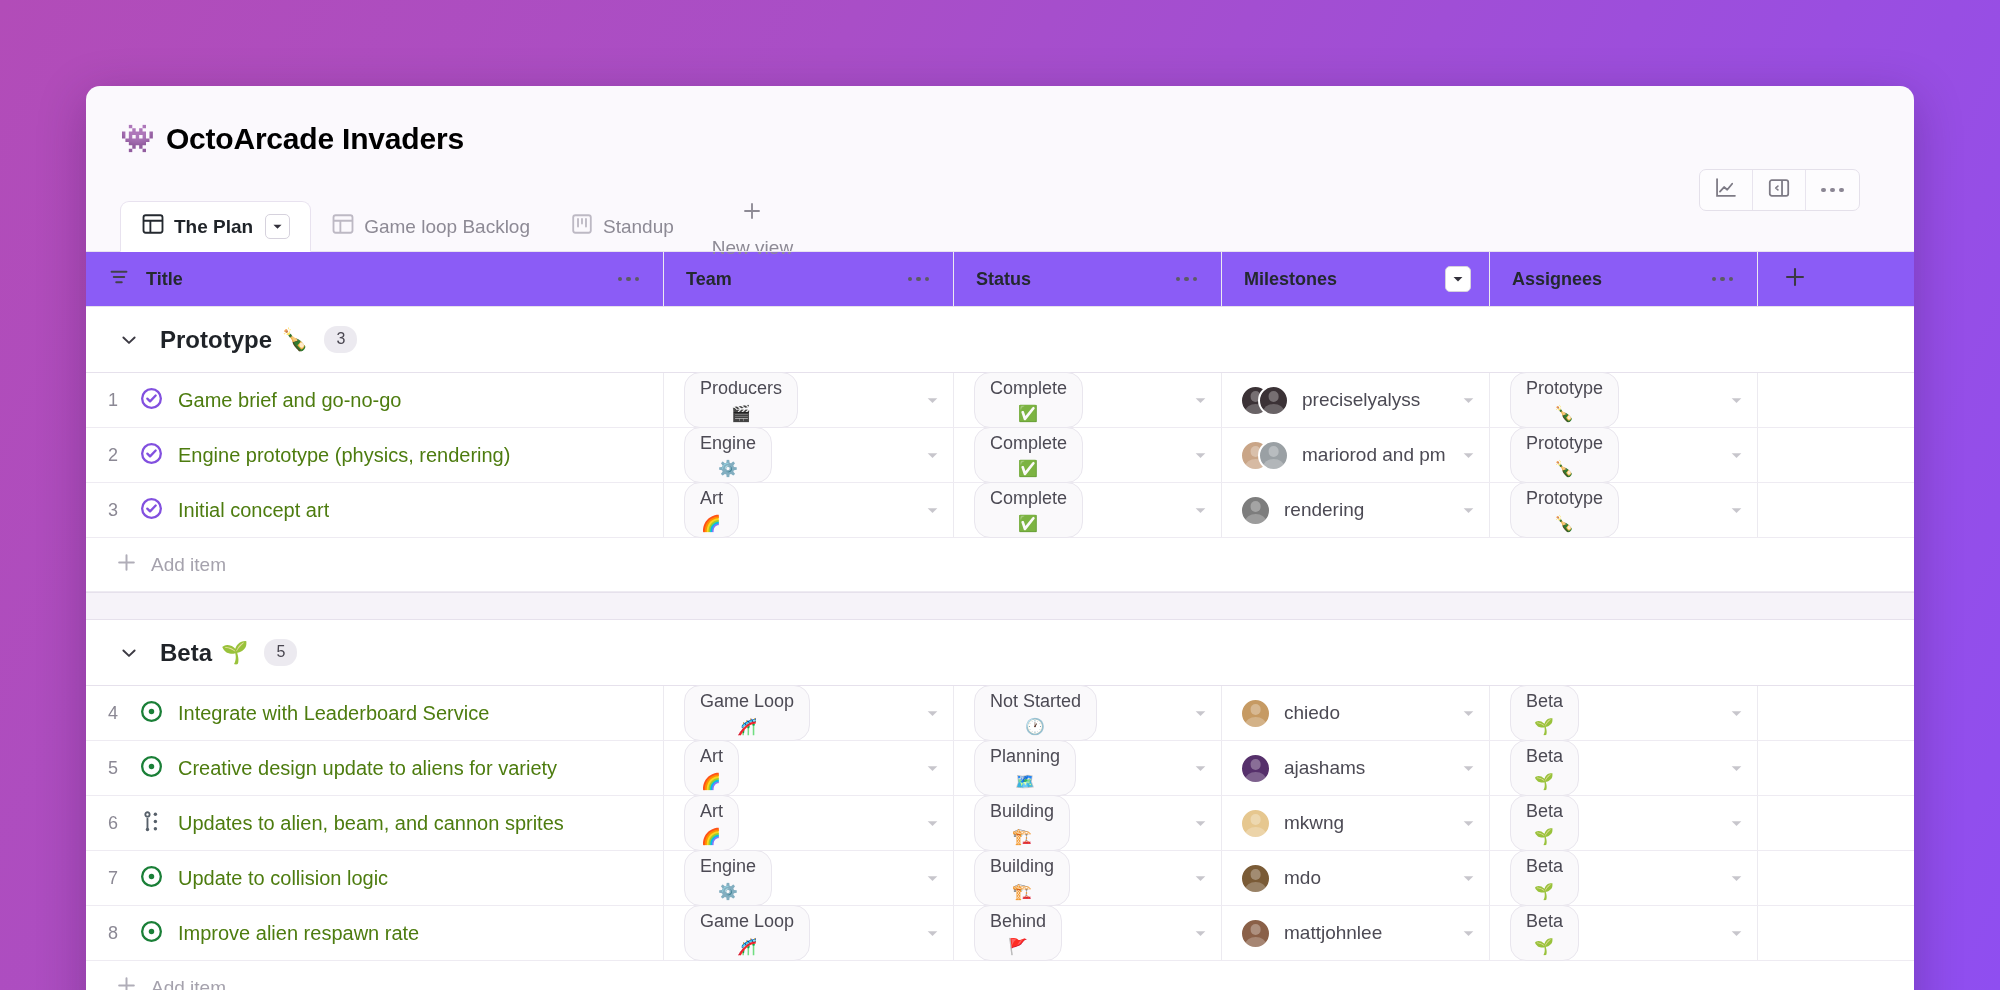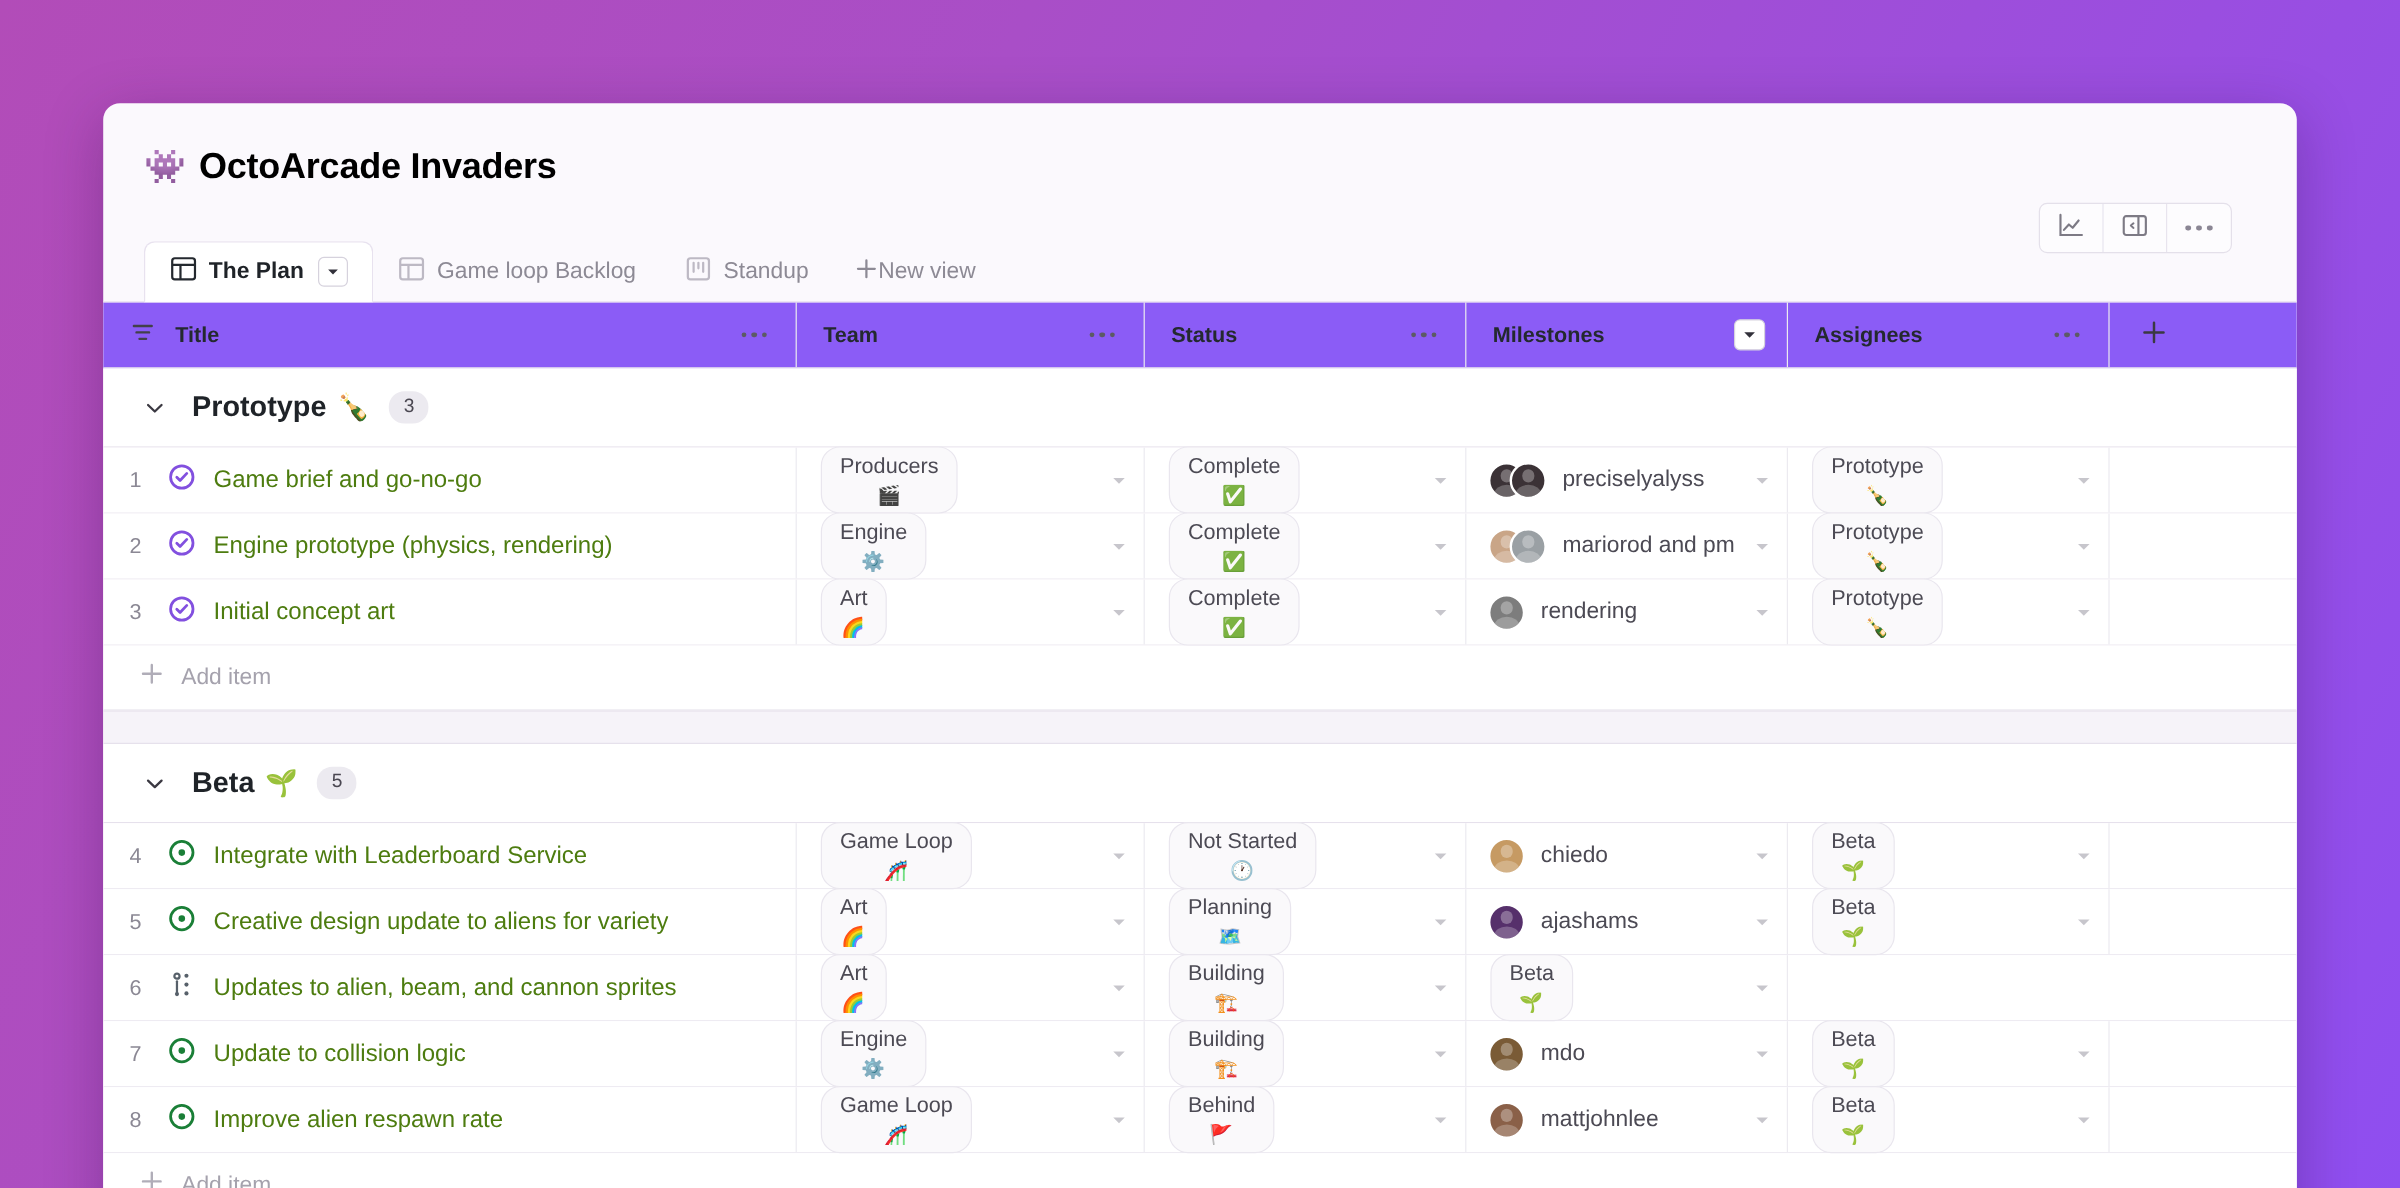--- a/index.html
+++ b/index.html
@@ -137,25 +137,27 @@
     border-radius: 5px;
     display: flex; align-items: center; justify-content: center;
     background: #fff;
     margin-left: 2px;
     cursor: pointer;
   }
 
   .newview {
     display: flex;
     align-items: center;
+    gap: 11px;
     height: 51px;
     padding: 0 18px;
     font-size: 19px;
     color: #8d8a95;
     cursor: pointer;
+    flex-direction: column;
   }
 
   
   .table { width: 100%; }
 
   .col-title    { width: 578px; }
   .col-team     { width: 290px; }
   .col-status   { width: 268px; }
   .col-assign   { width: 268px; }
   .col-miles    { width: 268px; }
@@ -924,20 +926,33 @@
                 <span>Building</span>
                 <span class="c-emoji">🏗️</span>
               </span>
             </div>
             <span class="cell-caret">
               <svg width="13" height="13" viewBox="0 0 10 10">
                 <path d="M1.3 3.3 5 7l3.7-3.7z" fill="#9b98a3"></path>
               </svg>
             </span>
           </div>
+          <div class="cell col-assign">
+            <div class="assignee">
+              <span class="avatars">
+                <span class="avatar" style="background:#e6c78f"></span>
+              </span>
+              <span class="assignee-name">mkwng</span>
+            </div>
+            <span class="cell-caret">
+              <svg width="13" height="13" viewBox="0 0 10 10">
+                <path d="M1.3 3.3 5 7l3.7-3.7z" fill="#9b98a3"></path>
+              </svg>
+            </span>
+          </div>
           <div class="cell col-miles">
             <div class="chip-wrap">
               <span class="chip">
                 <span>Beta</span>
                 <span class="c-emoji">🌱</span>
               </span>
             </div>
             <span class="cell-caret">
               <svg width="13" height="13" viewBox="0 0 10 10">
                 <path d="M1.3 3.3 5 7l3.7-3.7z" fill="#9b98a3"></path>

